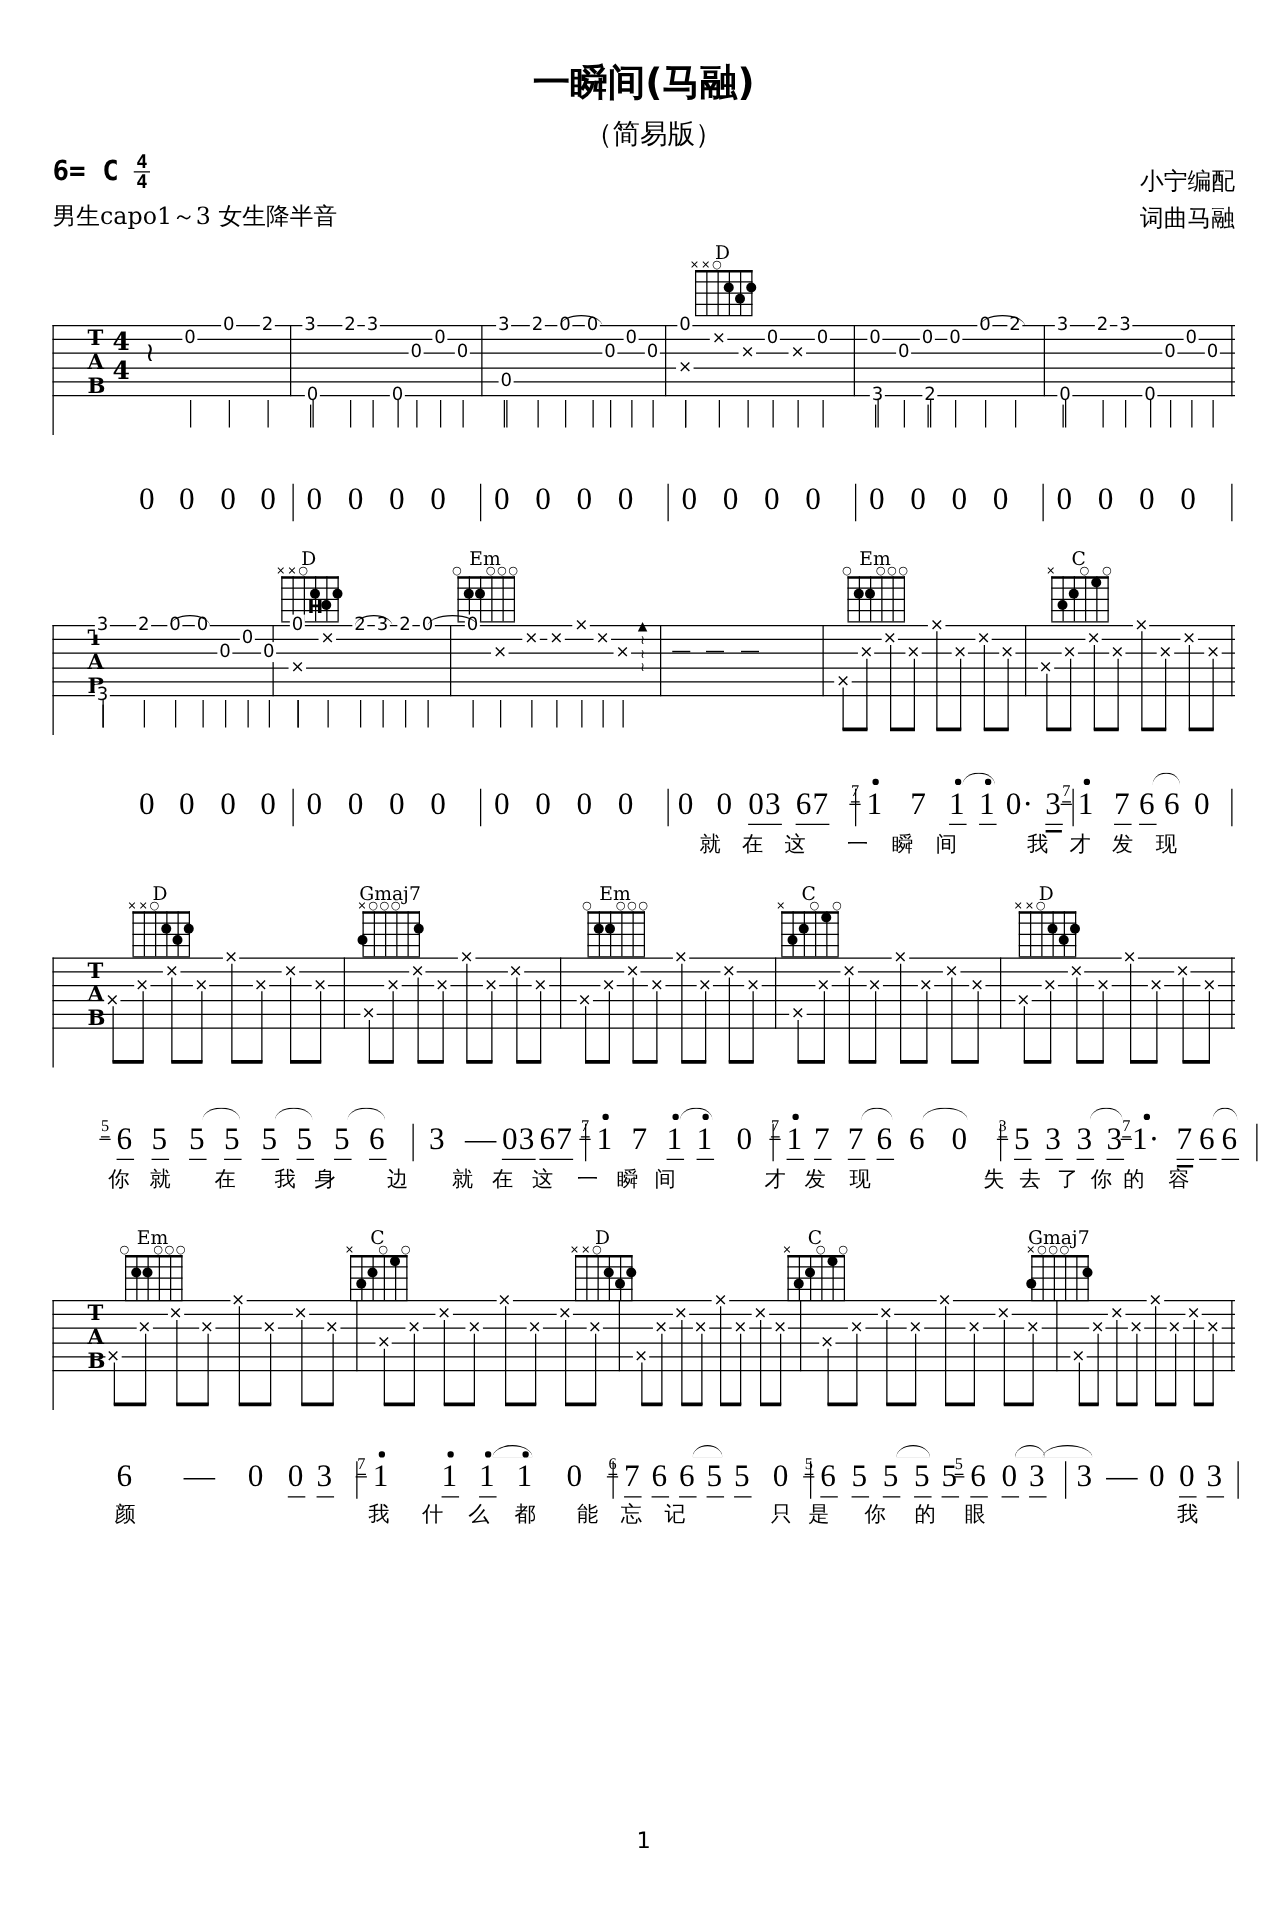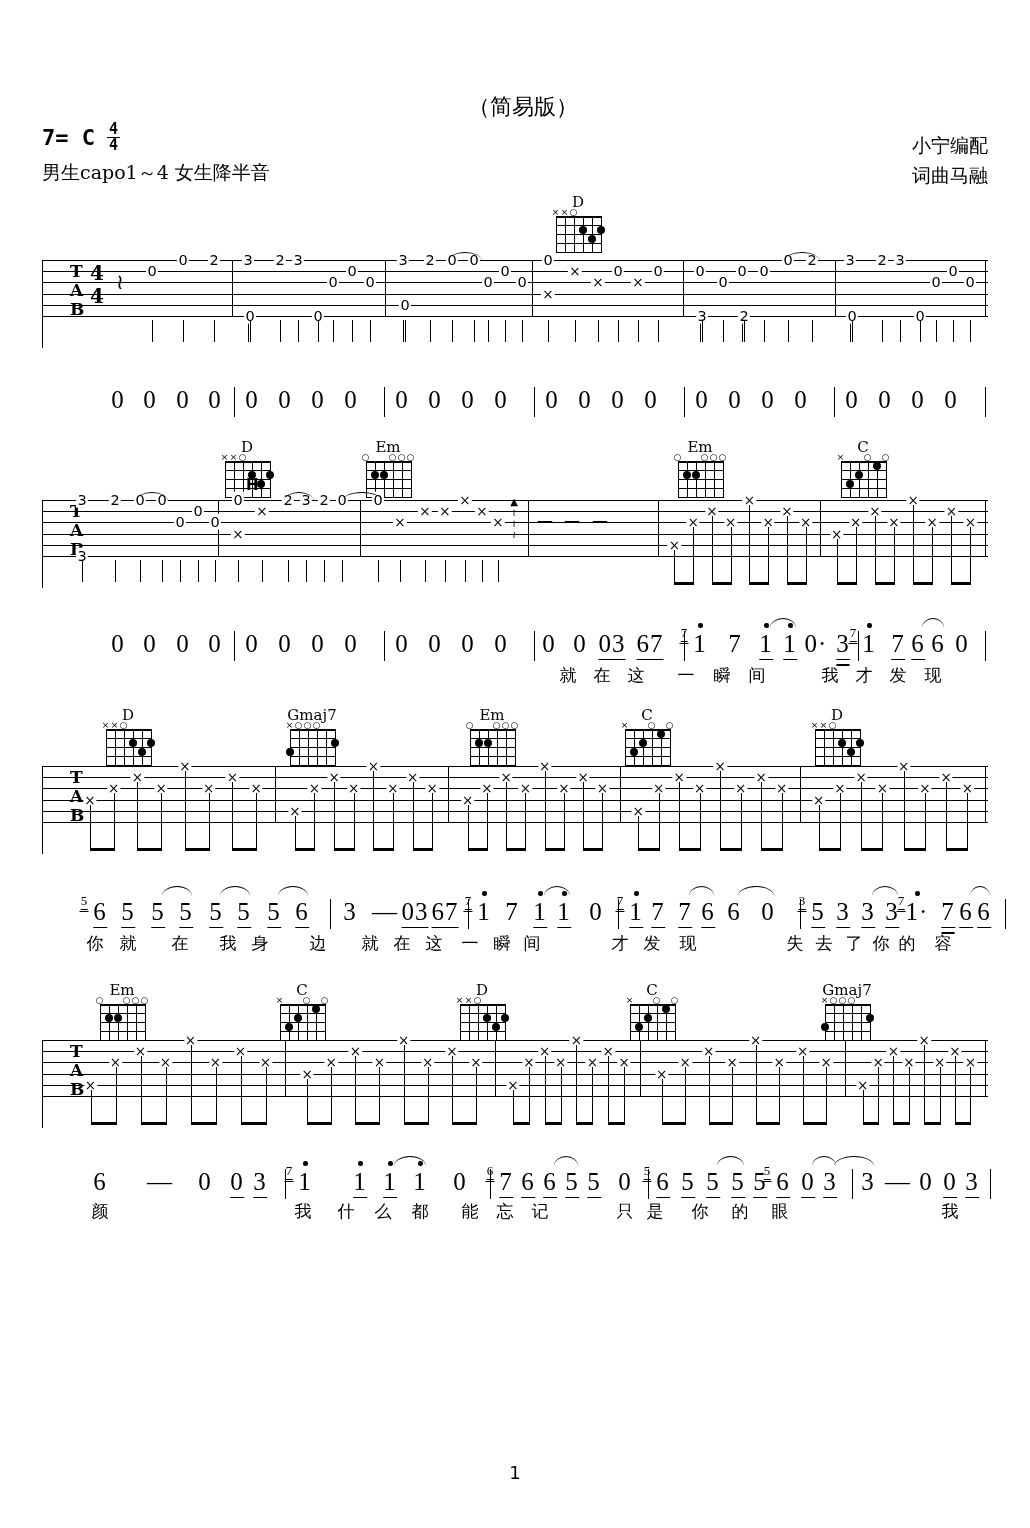--- a/index.html
+++ b/index.html
@@ -13,29 +13,30 @@
   .frac .tnum{display:block;border-bottom:1.5px solid #000;padding:0 2px;}
   .frac .bnum{display:block;padding:0 2px;}
   .caponote{left:42px;top:160px;font:19px "DejaVu Serif",serif;}
   .credits{right:42px;top:130px;text-align:right;font:19px "DejaVu Serif",serif;line-height:1.6;}
   .pagenum{left:0;right:0;top:1462px;text-align:center;font:18px "DejaVu Sans",sans-serif;}
 </style>
 </head>
 <body>
 
 <div id="sheet">
+  <div class="abs title">一瞬间(马融)</div>
   <div class="abs subtitle">（简易版）</div>
   <div class="abs keyblock">
-    <span>7= C</span>
+    <span>6= C</span>
     <span class="frac">
       <span class="tnum">4</span>
       <span class="bnum">4</span>
     </span>
   </div>
-  <div class="abs caponote">男生capo1～4 女生降半音</div>
+  <div class="abs caponote">男生capo1～3 女生降半音</div>
   <div class="abs credits">
     <div>小宁编配</div>
     <div>词曲马融</div>
   </div>
   <div class="abs pagenum">1</div>
 <div style="position: absolute; left: 533px; top: 193px; width: 90px; text-align: center; font: 15px &quot;DejaVu Serif&quot;, serif;">D</div>
     <div style="position: absolute; left: 551px; top: 207px; width: 9px; text-align: center; font: 9px &quot;DejaVu Sans&quot;, sans-serif;">×</div>
     <div style="position: absolute; left: 560px; top: 207px; width: 9px; text-align: center; font: 9px &quot;DejaVu Sans&quot;, sans-serif;">×</div>
     <div style="position: absolute; left: 569px; top: 207px; width: 9px; text-align: center; font: 9px &quot;DejaVu Sans&quot;, sans-serif;">○</div>
     <div style="position: absolute; left: 555.5px; top: 216px; width: 1px; height: 36px; background: rgb(0, 0, 0);"></div>

